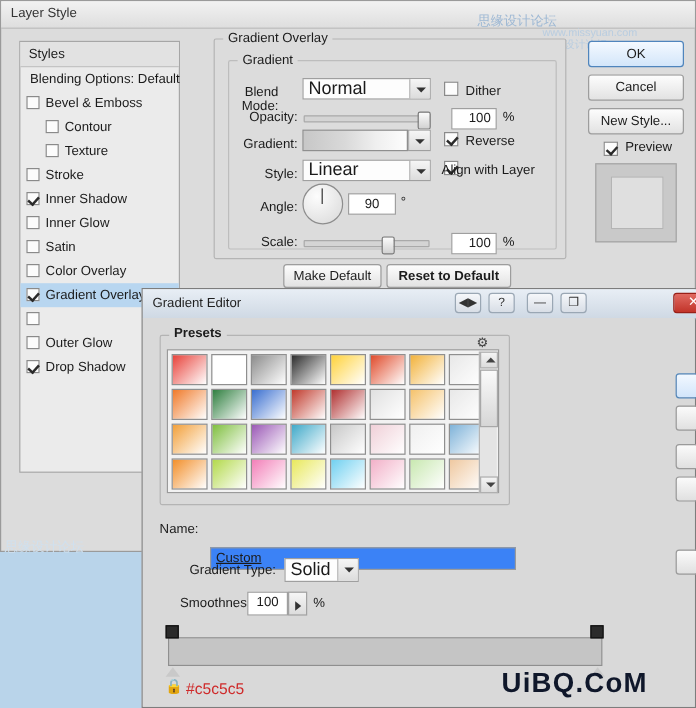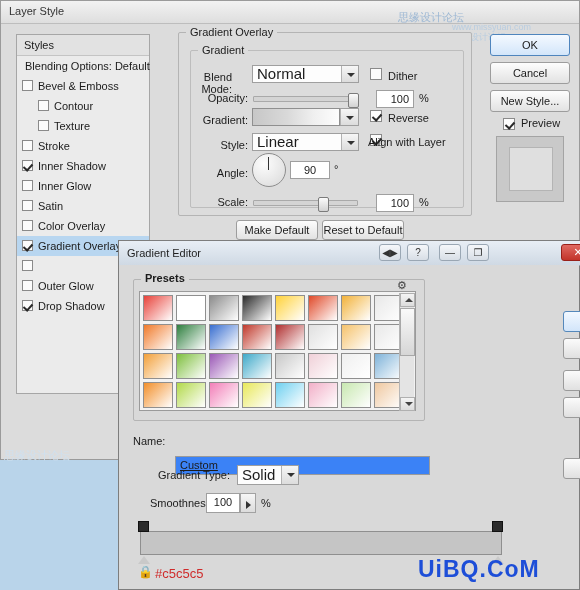--- a/index.html
+++ b/index.html
@@ -258,21 +258,21 @@
     position:absolute;left:155px;top:566px;font-size:13px;color:#cf2b2b;font-family:"Liberation Sans",sans-serif;
   }
   #lock-icon{position:absolute;left:138px;top:565px;font-size:12px;color:#b05a2a;}
 
   
   .wm{position:absolute;color:#d8e3ee;font-size:11px;}
   #wm-top{left:398px;top:10px;color:#9db8d4;font-size:11px;}
   #wm-top2{left:452px;top:22px;color:#b9cde0;font-size:9px;}
   #wm-top3{left:452px;top:31px;color:#b9cde0;font-size:9px;}
   #wm-left{left:4px;top:448px;color:#cfe0ef;font-size:11px;}
-  #wm-big{left:418px;top:556px;color:#1d4ed8;font-size:23px;font-weight:bold;letter-spacing:1px;}
+  #wm-big{left:418px;top:556px;color:#0f172a;font-size:23px;font-weight:bold;letter-spacing:1px;}
 </style>
 </head>
 <body>
 
 <div class="abs" id="layer-style">
   <div class="abs" id="ls-titlebar"></div>
   <div class="abs" id="ls-title">Layer Style</div>
 </div>
 
 <div class="abs wm" id="wm-top">思缘设计论坛</div>
@@ -378,21 +378,21 @@
 <div class="abs numbox" style="left:290px;top:161px;width:40px;text-align:center;padding-right:0;">90</div>
 <div class="abs" style="left:334px;top:163px;">°</div>
 
 <div class="abs fld-label" style="left:188px;top:196px;width:60px;">Scale:</div>
 <div class="abs slider-track" style="left:253px;top:200px;width:105px;"></div>
 <div class="abs slider-thumb" style="left:318px;top:197px;"></div>
 <div class="abs numbox" style="left:376px;top:194px;width:38px;">100</div>
 <div class="abs" style="left:419px;top:196px;">%</div>
 
 <div class="abs btn" style="left:236px;top:220px;width:82px;height:20px;line-height:18px;">Make Default</div>
-<div class="abs btn" style="left:322px;top:220px;width:82px;height:20px;line-height:18px;">Reset to Default</div>
+<div class="abs btn" style="left:322px;top:220px;width:104px;height:20px;line-height:18px;font-weight:bold;">Reset to Default</div>
 
 <div class="abs btn" id="ok-btn">OK</div>
 <div class="abs btn" id="cancel-btn">Cancel</div>
 <div class="abs btn" id="newstyle-btn">New Style...</div>
 <div class="abs minicb on" id="preview-cb"></div>
 <div class="abs" id="preview-lbl">Preview</div>
 <div class="abs" id="preview-box">
   <div id="preview-inner"></div>
 </div>
 

